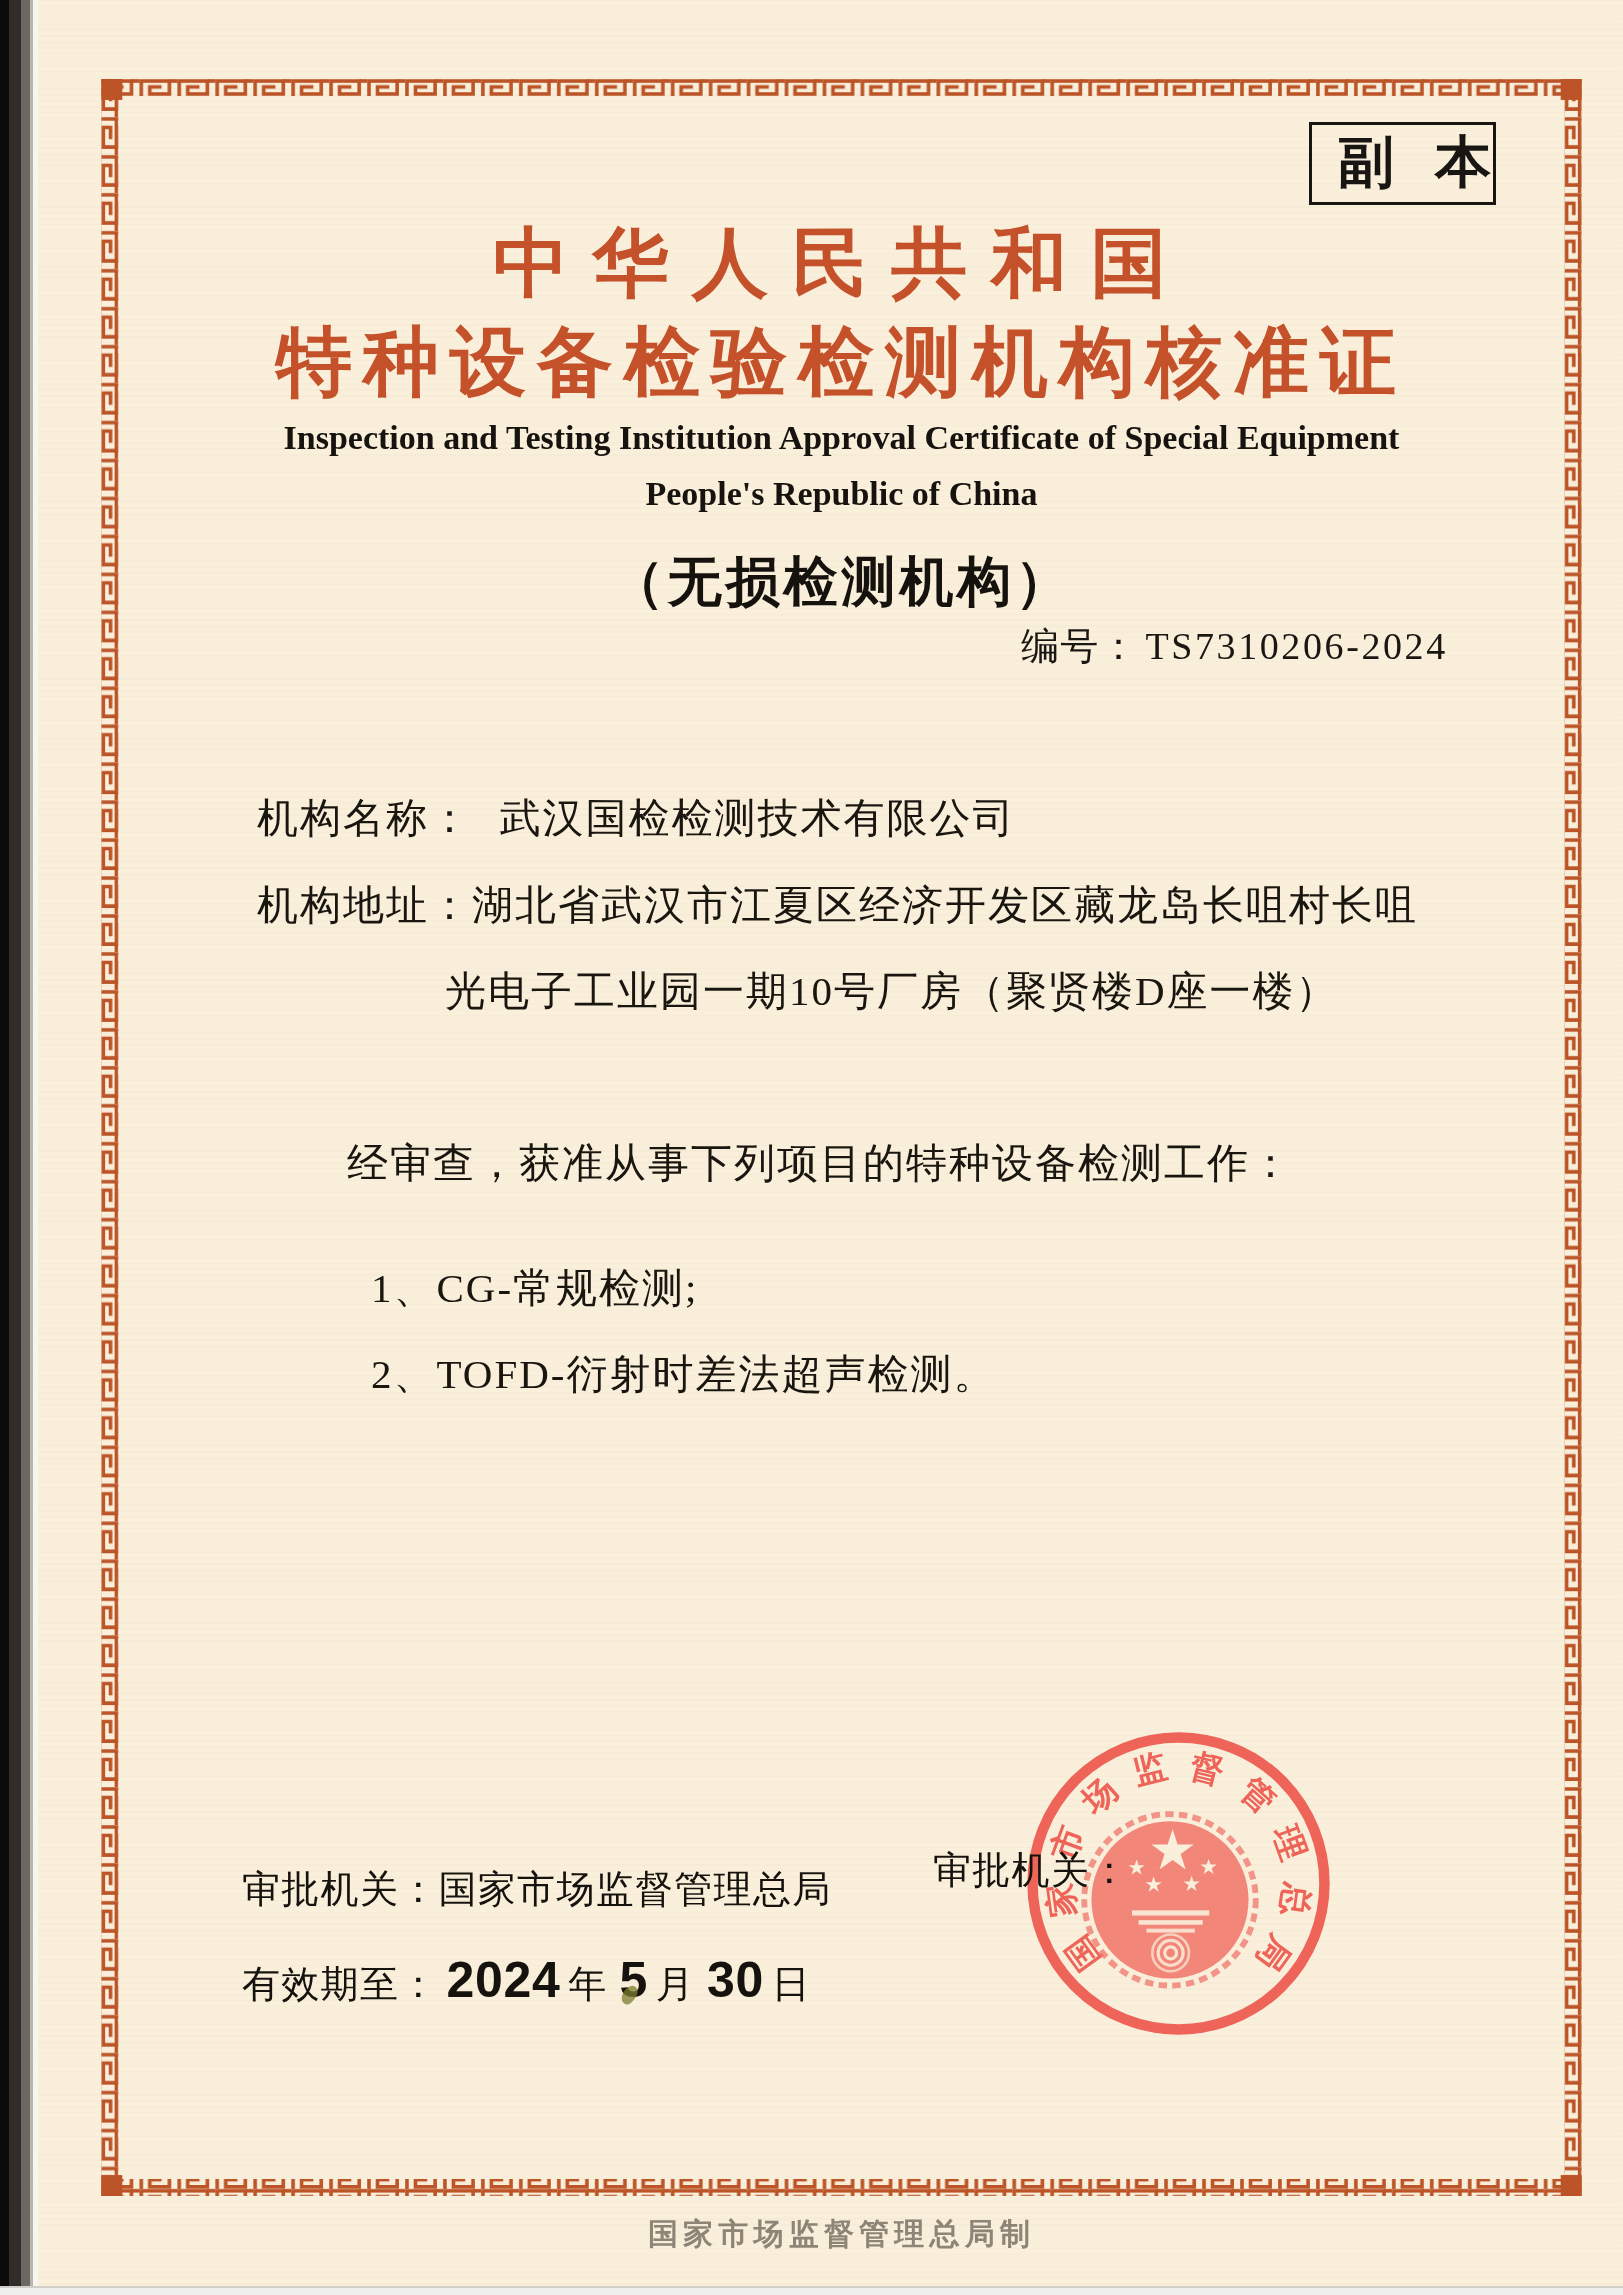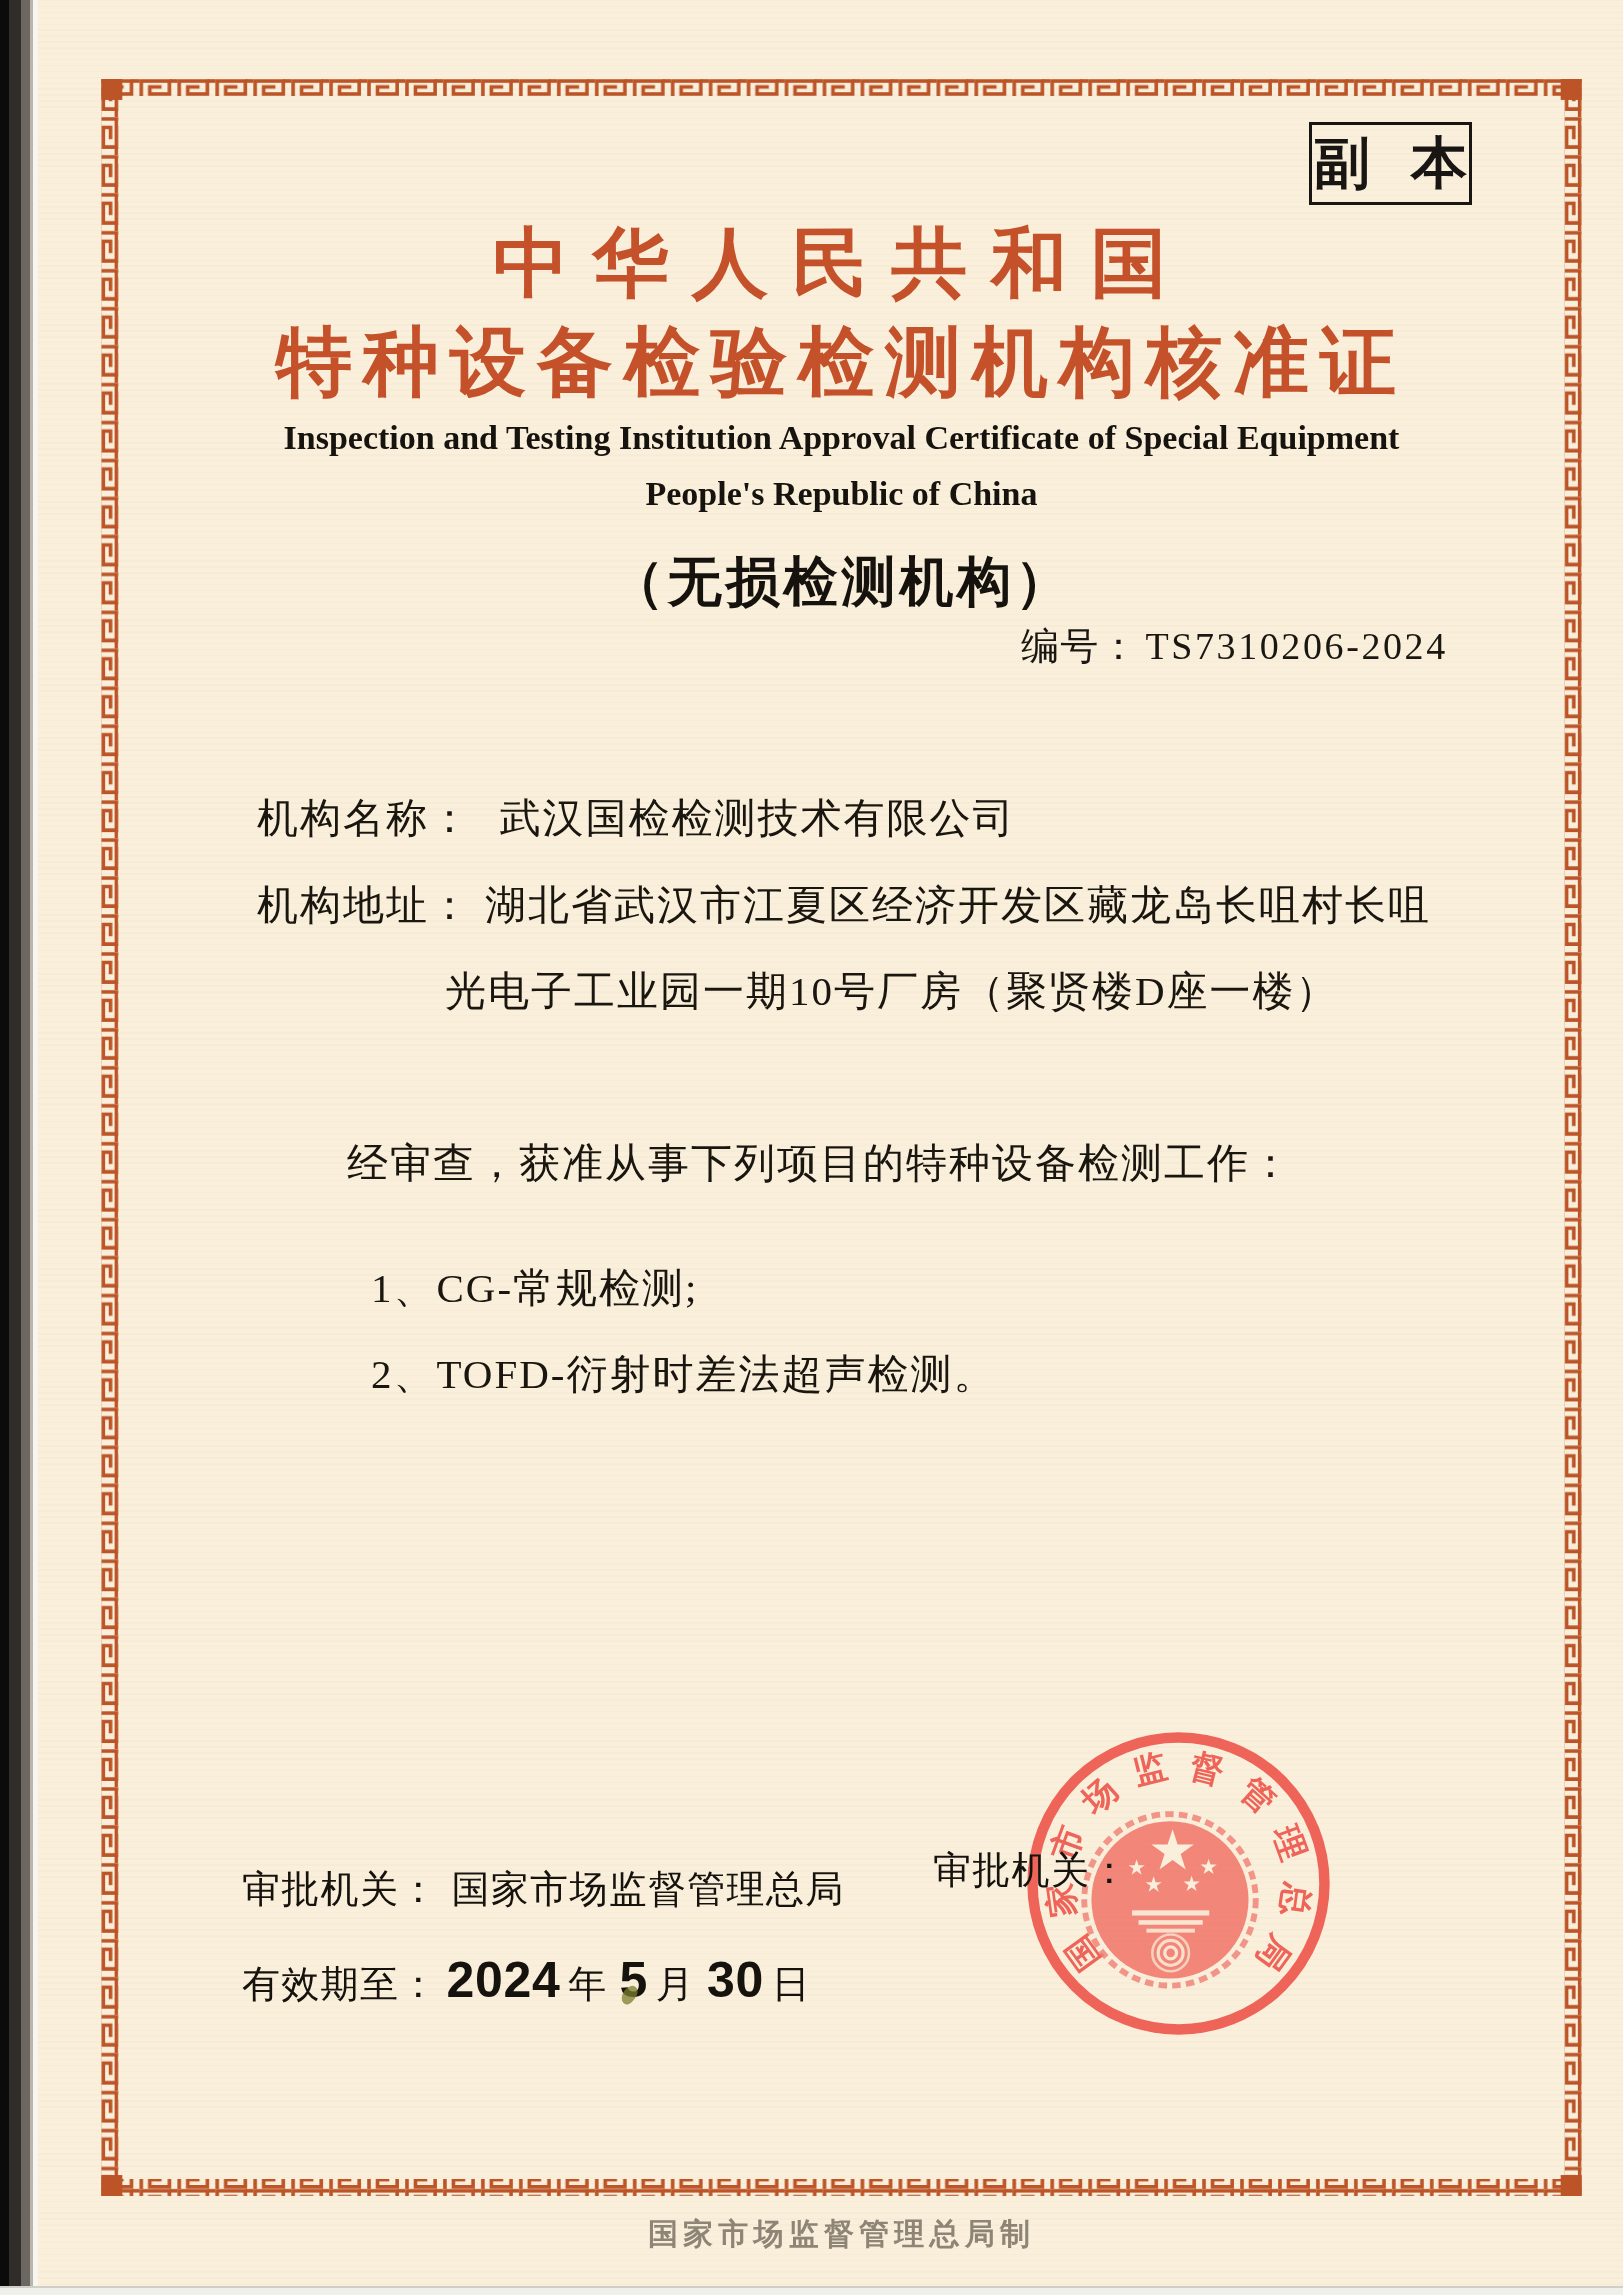--- a/index.html
+++ b/index.html
@@ -31,28 +31,28 @@
   .t2{top:312px;font-size:76px;letter-spacing:11px;}
   .en-title{font-weight:bold;color:#16130f;white-space:nowrap;}
   .e1{top:419px;font-size:34px;}
   .e2{top:475px;font-size:34px;}
   .subtype{top:546px;font-size:54px;font-weight:bold;letter-spacing:3.9px;color:#15120e;}
   .certno{top:621px;left:1021px;font-size:38px;letter-spacing:1.3px;white-space:nowrap;}
   .certno .no-val{letter-spacing:2.6px;padding-left:6.5px;}
   
   .badge{
     left:1309px;top:122px;width:157px;height:77px;z-index:3;
-    border:3.9px solid #181512;display:flex;align-items:center;justify-content:center;
-    font-size:56px;font-weight:bold;color:#181512;
+    border:3.9px solid #181512;display:flex;align-items:flex-start;justify-content:center;
+    font-size:56px;font-weight:bold;color:#181512;padding-left:24px;
   }
   .badge span{letter-spacing:41px;margin-right:-41px;}
   
   .row{font-size:41px;letter-spacing:2px;white-space:nowrap;color:#19150f;}
   .val-gap{margin-left:27.5px;}
-  .small-gap{margin-left:13px;}
+  .small-gap{}
   .foot-row{font-size:38px;letter-spacing:1.3px;white-space:nowrap;color:#16130e;z-index:2;}
   .num{font-family:"Liberation Sans","DejaVu Sans",sans-serif;font-weight:bold;font-size:50px;letter-spacing:0.7px;margin:0 7.9px;}
   .unit{margin-right:3.9px;}
   
   .maker{top:2214px;font-size:30px;letter-spacing:5.2px;color:#8e8577;font-weight:bold;}
   
   #seal{left:1026px;top:1731px;width:305px;height:305px;z-index:1;opacity:0.93;}
   #seal-chars text{
     font-family:"Liberation Serif","DejaVu Serif",serif;
     font-size:51px;font-weight:bold;fill:#ee5a50;

